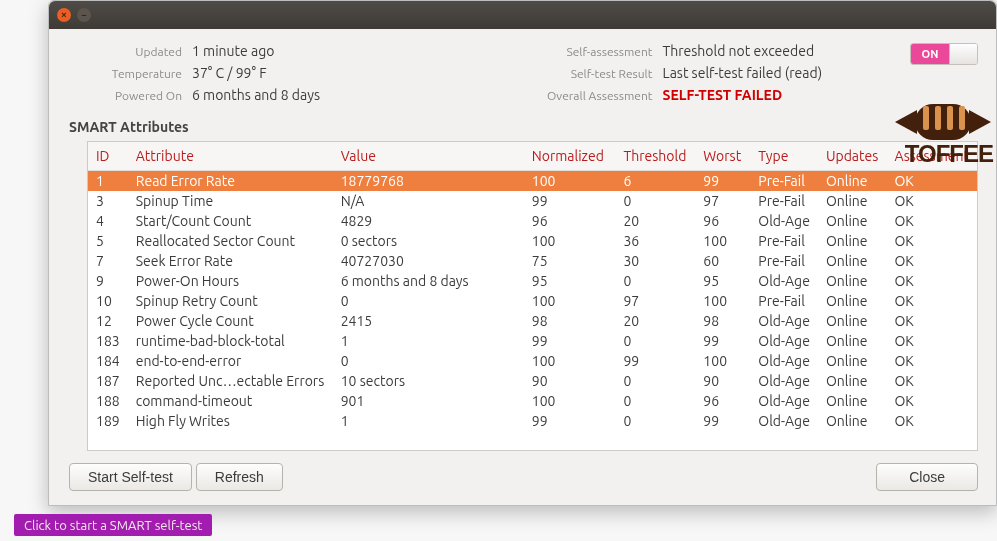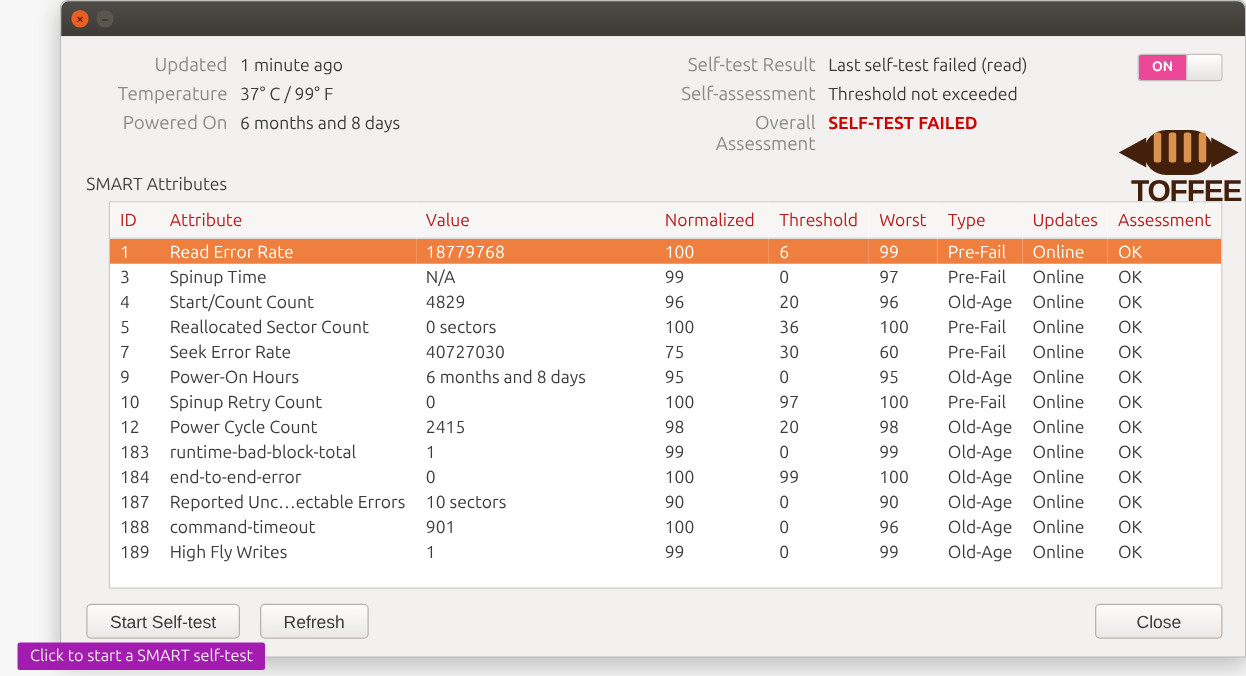--- a/index.html
+++ b/index.html
@@ -66,21 +66,21 @@
   .kv {
     display: flex;
     margin-bottom: 6px;
     align-items: baseline;
   }
   .kv .k {
     width: 125px;
     text-align: right;
     color: #8b8b8b;
     padding-right: 10px;
-    font-size: 15px;
+    font-size: 12px;
   }
   .kv .v {
     color: #3c3c3c;
     font-size: 14px;
   }
   .kv .v.fail {
     color: #d00000;
     font-weight: bold;
   }
   .switch {
@@ -104,21 +104,21 @@
     justify-content: center;
     font-size: 11px;
     font-weight: bold;
   }
   .switch .knob {
     width: 28px;
     background: linear-gradient(to bottom, #fefefe, #e6e3e0);
     border-left: 1px solid #c5c0bc;
   }
   .subtitle {
-    font-weight: normal;
+    font-weight: bold;
     color: #444;
     font-size: 14px;
     margin: 6px 0 6px 2px;
   }
   .table-wrap {
     border: 1px solid #cfcac5;
     background: #ffffff;
     margin-left: 20px;
     margin-bottom: 12px;
     height: 310px;
@@ -152,21 +152,21 @@
   .col-value { width: 195px; }
   .col-norm { width: 92px; }
   .col-thresh { width: 80px; }
   .col-worst { width: 55px; }
   .col-type { width: 62px; }
   .col-updates { width: 62px; }
   .col-assess { width: auto; }
 
   .buttons {
     display: flex;
-    gap: 16px;
+    gap: 4px;
     padding-left: 2px;
     align-items: center;
   }
   .buttons .spacer { flex: 1; }
   button.btn {
     background: linear-gradient(to bottom, #fdfdfc, #ebe8e5);
     border: 1px solid #b8b2ac;
     border-radius: 4px;
     padding: 5px 18px;
     font-size: 14px;
@@ -269,26 +269,26 @@
           <div class="k">Temperature</div>
           <div class="v">37° C / 99° F</div>
         </div>
         <div class="kv">
           <div class="k">Powered On</div>
           <div class="v">6 months and 8 days</div>
         </div>
       </div>
       <div class="col">
         <div class="kv">
+          <div class="k">Self-assessment</div>
+          <div class="v">Threshold not exceeded</div>
+        </div>
+        <div class="kv">
           <div class="k">Self-test Result</div>
           <div class="v">Last self-test failed (read)</div>
-        </div>
-        <div class="kv">
-          <div class="k">Self-assessment</div>
-          <div class="v">Threshold not exceeded</div>
         </div>
         <div class="kv">
           <div class="k">Overall Assessment</div>
           <div class="v fail">SELF-TEST FAILED</div>
         </div>
       </div>
     </div>
 
     <div class="subtitle">SMART Attributes</div>
 

